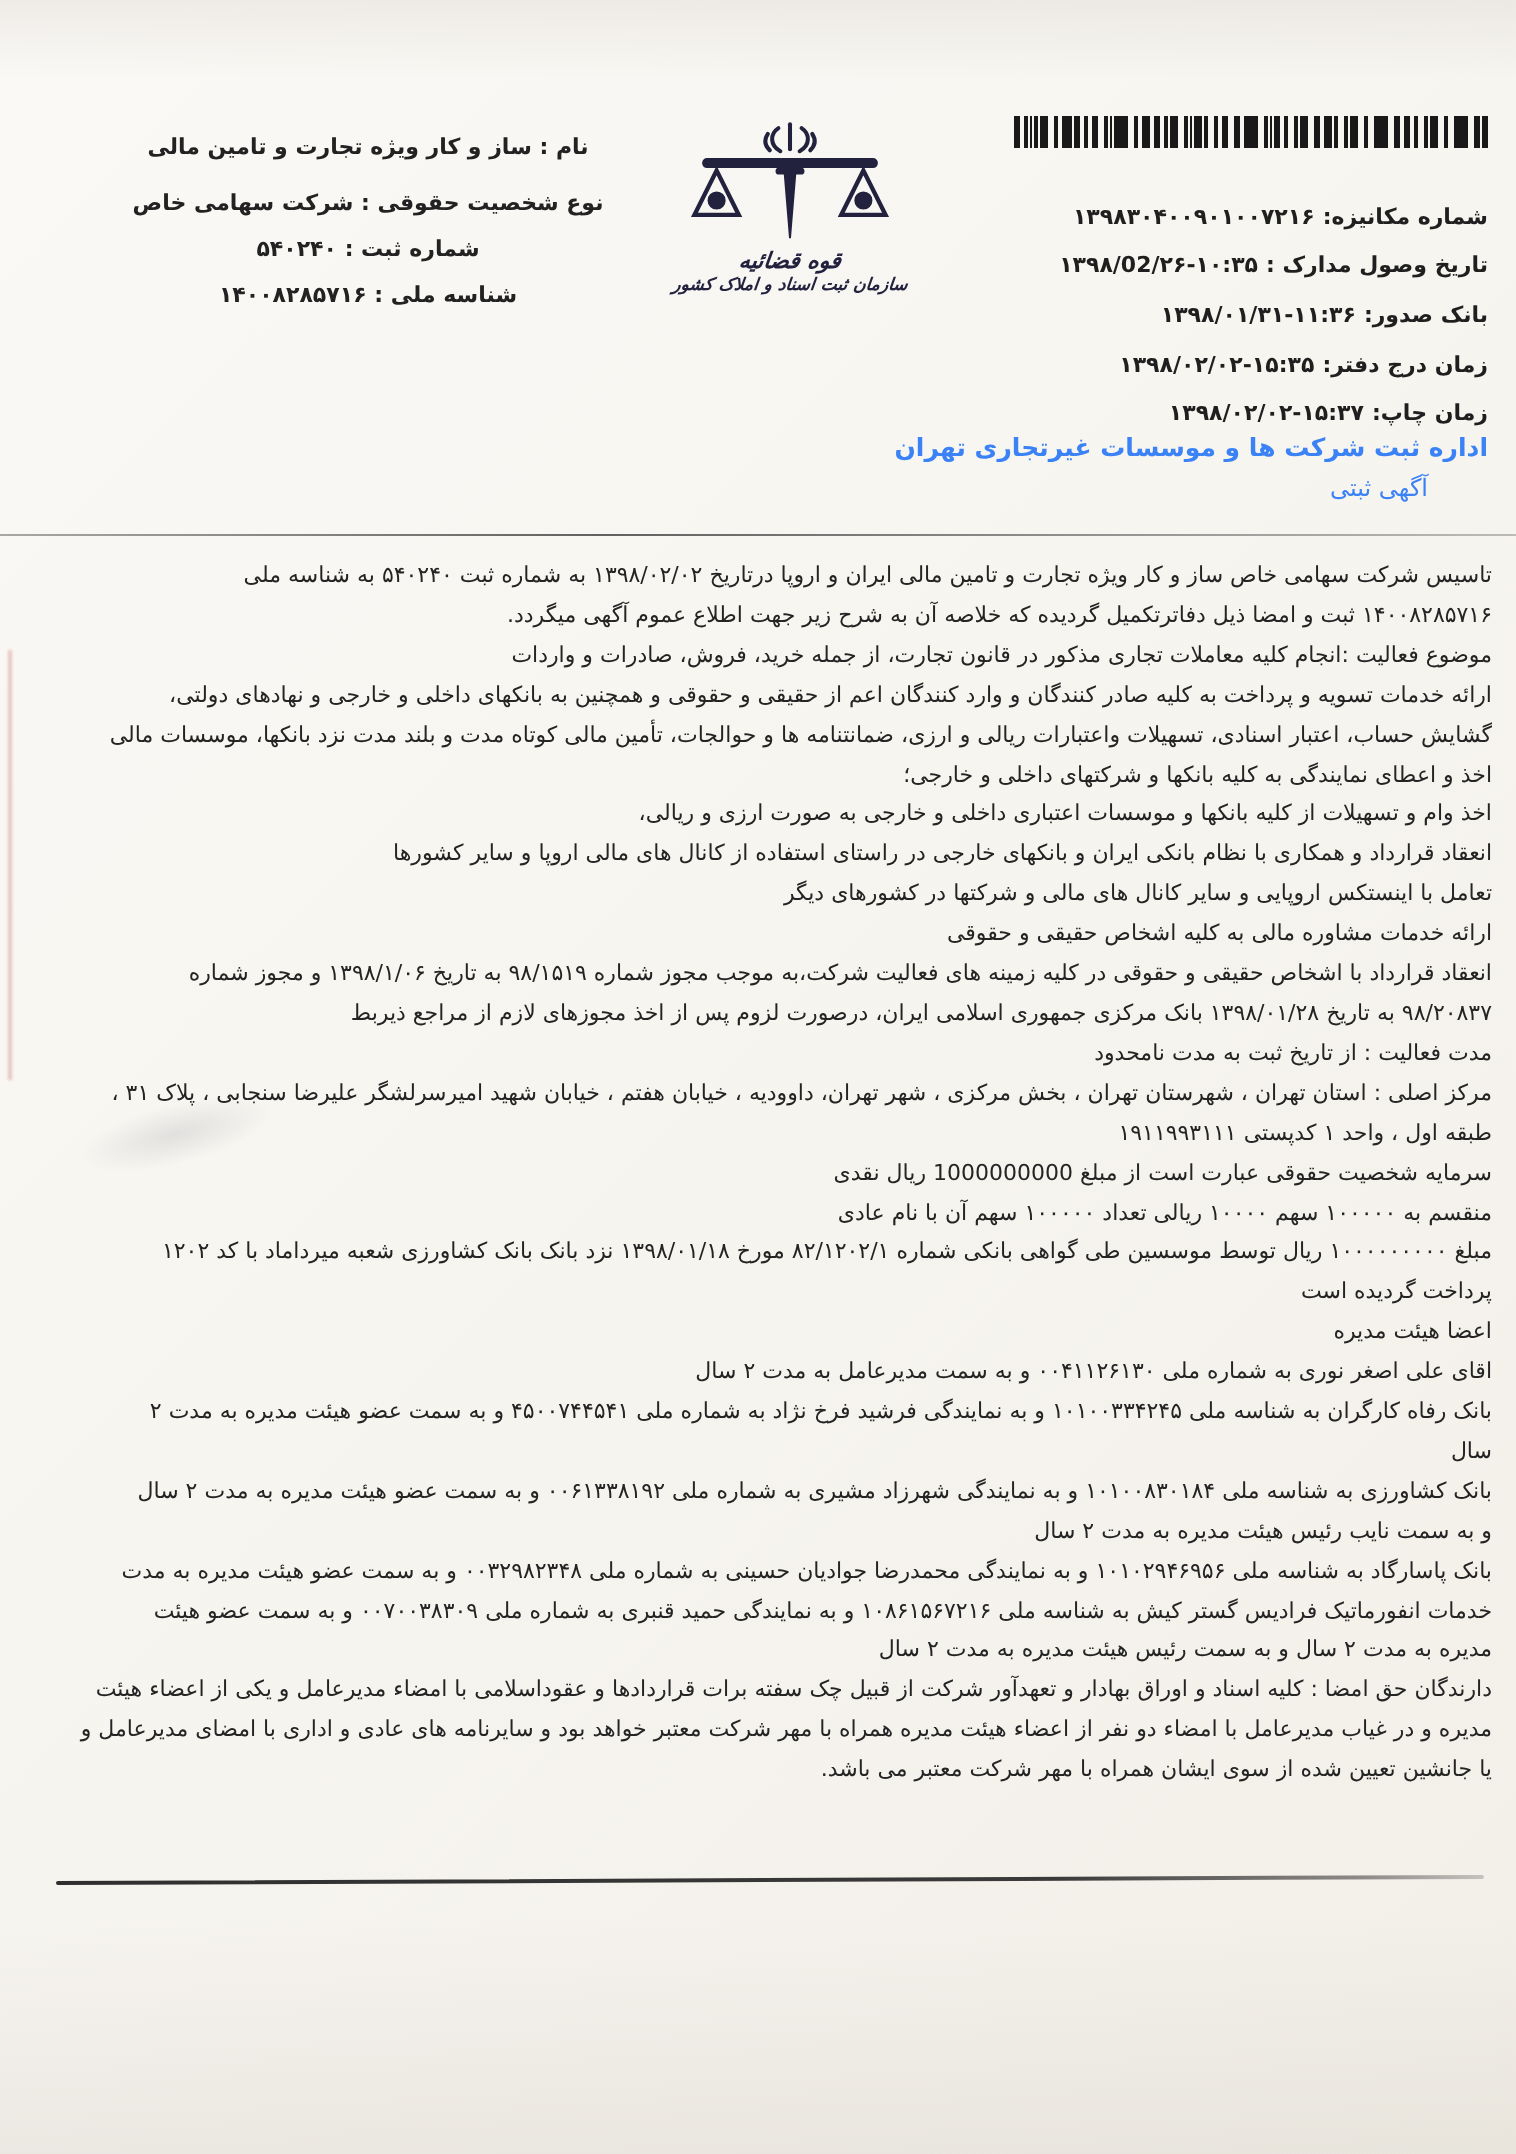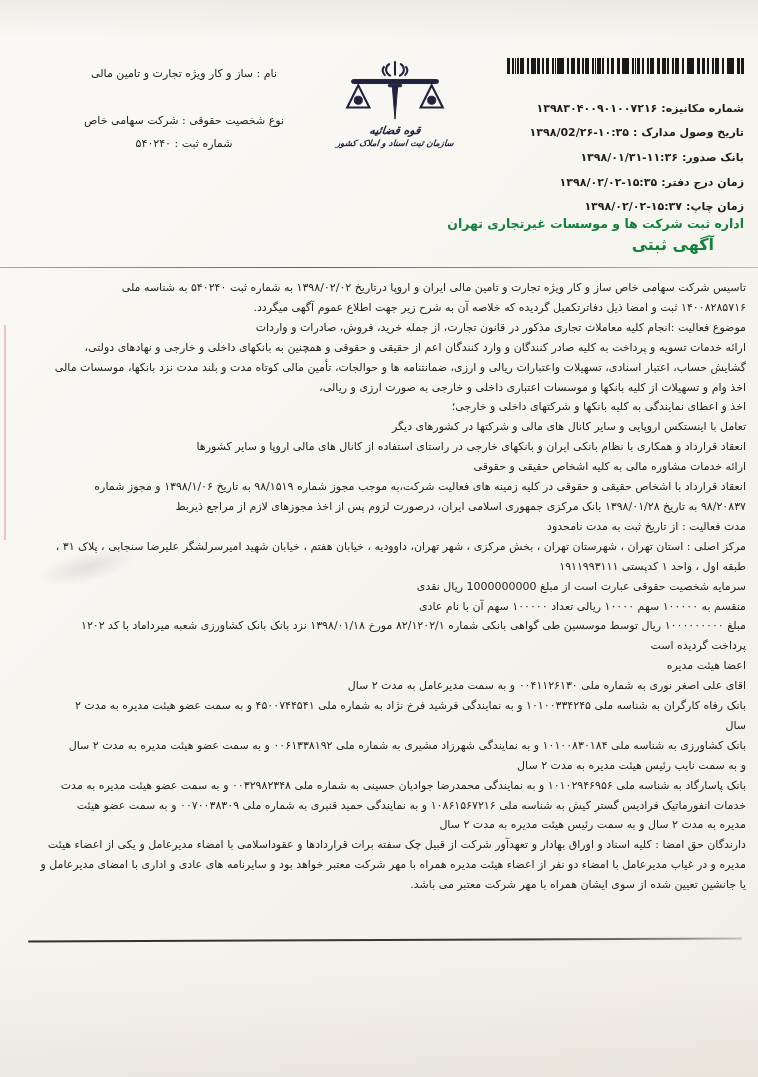--- a/index.html
+++ b/index.html
@@ -32,28 +32,28 @@
   .meta-value{direction:ltr;unicode-bidi:isolate;}
 
   
   .emblem{position:absolute;top:58px;left:328px;width:134px;text-align:center;color:#22223e;}
   .emblem svg{display:block;margin:0 auto;}
   .emblem-t1{font-size:11px;font-weight:700;font-style:italic;transform:skewX(-7deg);margin-top:-4px;}
   .emblem-t2{font-size:8.5px;font-weight:700;font-style:italic;transform:skewX(-6deg);margin-top:1px;white-space:nowrap;}
 
   
   .company{position:absolute;top:62px;left:34px;width:300px;text-align:center;direction:rtl;
-    font-size:11px;font-weight:400;color:#222;}
+    font-size:11px;font-weight:700;color:#222;}
   .company .c-line{line-height:23px;}
-  .company .c-gap{margin-top:24px;}
+  .company .c-gap{margin-top:5px;}
 
   
-  .dept{position:absolute;top:213px;right:14px;direction:rtl;text-align:right;color:#15803d;}
+  .dept{position:absolute;top:213px;right:14px;direction:rtl;text-align:right;color:#3b82f6;}
   .dept-title{font-size:12.5px;font-weight:700;line-height:21px;}
-  .dept-notice{font-size:16px;font-weight:700;line-height:21px;padding-right:30px;}
+  .dept-notice{font-size:12px;font-weight:400;line-height:21px;padding-right:30px;}
 
   .rule-top{position:absolute;top:267px;left:0;width:758px;height:1px;
     background:linear-gradient(90deg,rgba(70,70,70,.45),rgba(60,60,60,.8) 40%,rgba(80,80,80,.35));}
   .rule-bottom{position:absolute;top:939px;left:28px;width:714px;height:2px;border-radius:2px;
     transform:rotate(-.25deg);
     background:linear-gradient(90deg,#2f2f2f 0%,#3a3a3a 70%,rgba(60,60,60,.55) 92%,rgba(90,90,90,.3));}
 
   
   .doc-body{position:absolute;top:278px;right:12px;left:13px;direction:rtl;text-align:right;}
   .body-line{font-size:11px;font-weight:400;line-height:19.9px;color:#242424;white-space:nowrap;
@@ -112,39 +112,40 @@
     </g>
   </svg>
   <div class="emblem-t1">قوه قضائیه</div>
   <div class="emblem-t2">سازمان ثبت اسناد و املاک کشور</div>
 </div>
 
 <div class="company">
   <div class="c-line">نام : ساز و کار ویژه تجارت و تامین مالی</div>
   <div class="c-line c-gap">نوع شخصیت حقوقی : شرکت سهامی خاص</div>
   <div class="c-line">شماره ثبت : ۵۴۰۲۴۰</div>
+  <div class="c-line">شناسه ملی : ۱۴۰۰۸۲۸۵۷۱۶</div>
 </div>
 
 <div class="dept">
   <div class="dept-title">اداره ثبت شرکت ها و موسسات غیرتجاری تهران</div>
   <div class="dept-notice">آگهی ثبتی</div>
 </div>
 
 <div class="rule-top"></div>
 
 <div class="doc-body">
     <div class="body-line">تاسیس شرکت سهامی خاص ساز و کار ویژه تجارت و تامین مالی ایران و اروپا درتاریخ ۱۳۹۸/۰۲/۰۲ به شماره ثبت ۵۴۰۲۴۰ به شناسه ملی</div>
     <div class="body-line">۱۴۰۰۸۲۸۵۷۱۶ ثبت و امضا ذیل دفاترتکمیل گردیده که خلاصه آن به شرح زیر جهت اطلاع عموم آگهی میگردد.</div>
     <div class="body-line">موضوع فعالیت :انجام کلیه معاملات تجاری مذکور در قانون تجارت، از جمله خرید، فروش، صادرات و واردات</div>
     <div class="body-line">ارائه خدمات تسویه و پرداخت به کلیه صادر کنندگان و وارد کنندگان اعم از حقیقی و حقوقی و همچنین به بانکهای داخلی و خارجی و نهادهای دولتی،</div>
     <div class="body-line">گشایش حساب، اعتبار اسنادی، تسهیلات واعتبارات ریالی و ارزی، ضمانتنامه ها و حوالجات، تأمین مالی کوتاه مدت و بلند مدت نزد بانکها، موسسات مالی</div>
+    <div class="body-line">اخذ و اعطای نمایندگی به کلیه بانکها و شرکتهای داخلی و خارجی؛</div>
     <div class="body-line">اخذ وام و تسهیلات از کلیه بانکها و موسسات اعتباری داخلی و خارجی به صورت ارزی و ریالی،</div>
-    <div class="body-line">اخذ و اعطای نمایندگی به کلیه بانکها و شرکتهای داخلی و خارجی؛</div>
+    <div class="body-line">انعقاد قرارداد و همکاری با نظام بانکی ایران و بانکهای خارجی در راستای استفاده از کانال های مالی اروپا و سایر کشورها</div>
     <div class="body-line">تعامل با اینستکس اروپایی و سایر کانال های مالی و شرکتها در کشورهای دیگر</div>
-    <div class="body-line">انعقاد قرارداد و همکاری با نظام بانکی ایران و بانکهای خارجی در راستای استفاده از کانال های مالی اروپا و سایر کشورها</div>
     <div class="body-line">ارائه خدمات مشاوره مالی به کلیه اشخاص حقیقی و حقوقی</div>
     <div class="body-line">انعقاد قرارداد با اشخاص حقیقی و حقوقی در کلیه زمینه های فعالیت شرکت،به موجب مجوز شماره ۹۸/۱۵۱۹ به تاریخ ۱۳۹۸/۱/۰۶ و مجوز شماره</div>
     <div class="body-line">۹۸/۲۰۸۳۷ به تاریخ ۱۳۹۸/۰۱/۲۸ بانک مرکزی جمهوری اسلامی ایران، درصورت لزوم پس از اخذ مجوزهای لازم از مراجع ذیربط</div>
     <div class="body-line">مدت فعالیت : از تاریخ ثبت به مدت نامحدود</div>
     <div class="body-line">مرکز اصلی : استان تهران ، شهرستان تهران ، بخش مرکزی ، شهر تهران، داوودیه ، خیابان هفتم ، خیابان شهید امیرسرلشگر علیرضا سنجابی ، پلاک ۳۱ ،</div>
     <div class="body-line">طبقه اول ، واحد ۱ کدپستی ۱۹۱۱۹۹۳۱۱۱</div>
     <div class="body-line">سرمایه شخصیت حقوقی عبارت است از مبلغ 1000000000 ریال نقدی</div>
     <div class="body-line">منقسم به ۱۰۰۰۰۰ سهم ۱۰۰۰۰ ریالی تعداد ۱۰۰۰۰۰ سهم آن با نام عادی</div>
     <div class="body-line">مبلغ ۱۰۰۰۰۰۰۰۰۰ ریال توسط موسسین طی گواهی بانکی شماره ۸۲/۱۲۰۲/۱ مورخ ۱۳۹۸/۰۱/۱۸ نزد بانک بانک کشاورزی شعبه میرداماد با کد ۱۲۰۲</div>
     <div class="body-line">پرداخت گردیده است</div>

